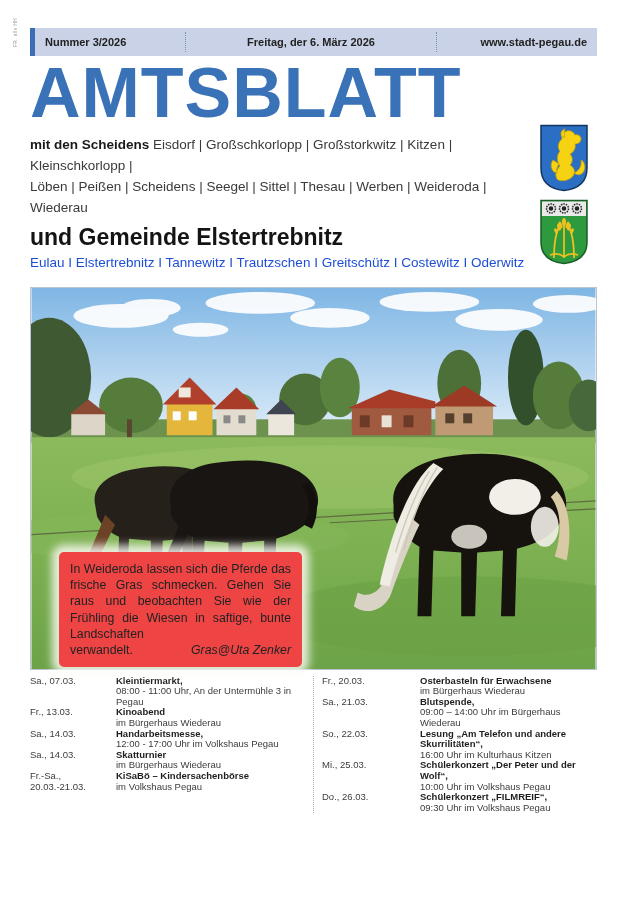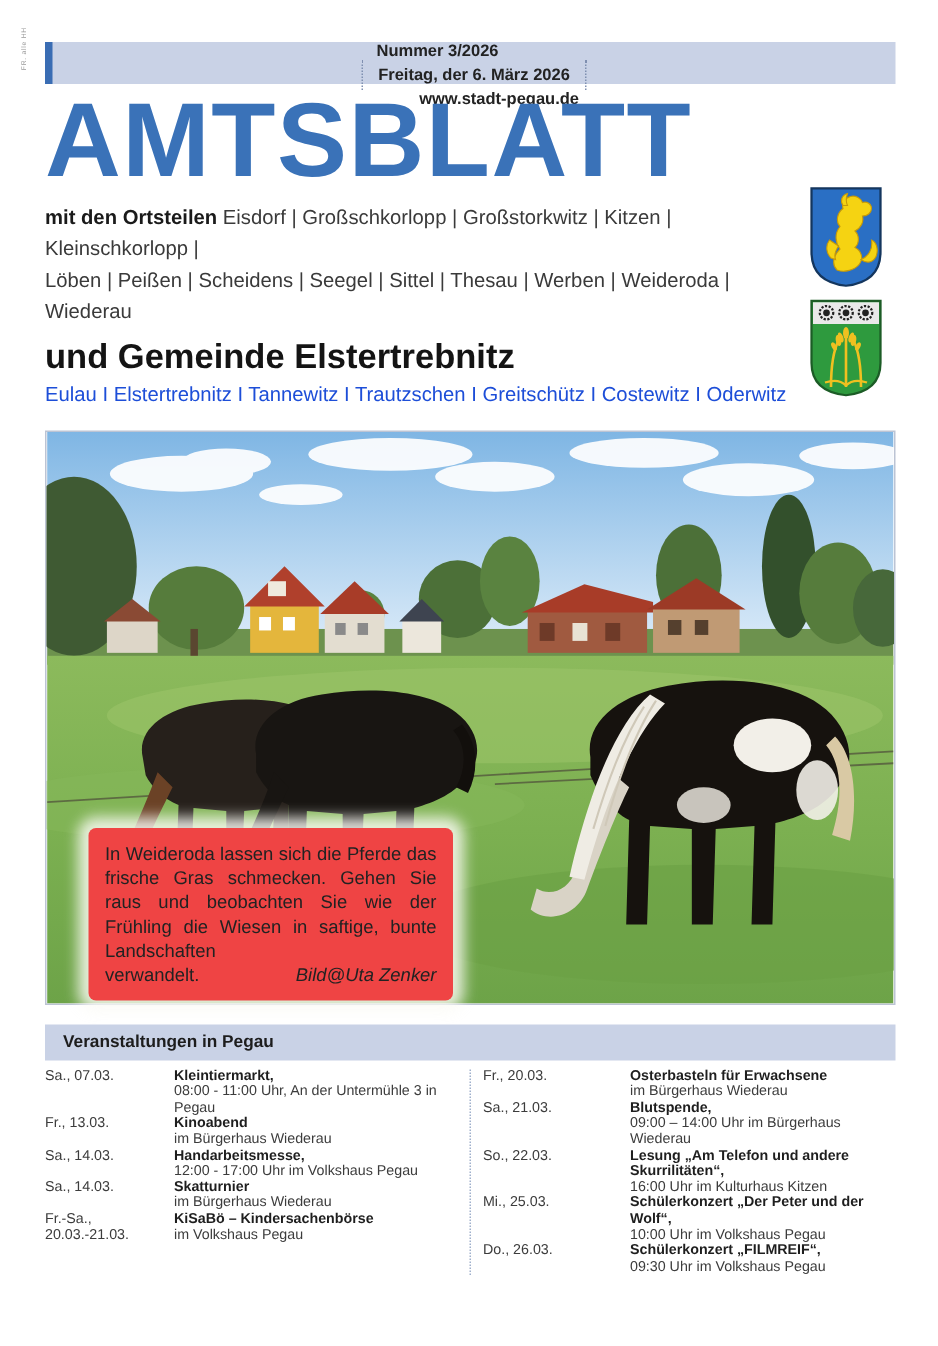--- a/index.html
+++ b/index.html
@@ -11,21 +11,20 @@
   .edge-mark {
     position:absolute; left:13px; top:18px; font-size:4.5px; color:#9a9a9a;
     writing-mode:vertical-rl; transform:rotate(180deg); letter-spacing:.5px;
   }
   .content { position:absolute; left:30px; top:0; width:567px; }
 
   
   .topbar {
     margin-top:28px; height:28px; background:#c9d2e6; display:flex; align-items:center;
     border-left:5px solid #3a6db4;
-    flex-direction:column;
   }
   .topbar .cell { font-size:11px; font-weight:bold; color:#222; padding:0 10px; }
   .topbar .c1 { width:150px; }
   .topbar .c2 { flex:1; text-align:center; border-left:1px dotted #7f8fb0; border-right:1px dotted #7f8fb0; height:20px; line-height:20px; }
   .topbar .c3 { width:160px; text-align:right; }
 
   
   .masthead { position:relative; }
   .title { font-size:70px; font-weight:bold; color:#3a72b8; letter-spacing:1px; line-height:1.0; margin-top:2px; }
   .subtitle { font-size:40px; font-weight:bold; color:#2d2116; line-height:1.05; margin-top:2px; }
@@ -68,21 +67,21 @@
 
   <div class="topbar">
     <div class="cell c1">Nummer 3/2026</div>
     <div class="cell c2">Freitag, der 6. März 2026</div>
     <div class="cell c3">www.stadt-pegau.de</div>
   </div>
 
   <div class="masthead">
     <div class="title">AMTSBLATT</div>
     <div class="ortsteile">
-      <b>mit den Ortsteilen</b><span> Eisdorf | Großschkorlopp | Großstorkwitz | Kitzen | Kleinschkorlopp |</span><br>
+      <b>mit den Scheidens</b><span> Eisdorf | Großschkorlopp | Großstorkwitz | Kitzen | Kleinschkorlopp |</span><br>
       <span>Löben | Peißen |  Scheidens | Seegel | Sittel | Thesau | Werben | Weideroda | Wiederau</span>
     </div>
     <div class="gemeinde">und Gemeinde Elstertrebnitz</div>
     <div class="villages">Eulau I Elstertrebnitz I Tannewitz I Trautzschen I Greitschütz I Costewitz I Oderwitz</div>
 
     <div class="shields">
 
       <svg width="50" height="68" viewBox="0 0 100 136">
         <path d="M4,3 H96 V88 Q96 128 50 133 Q4 128 4 88 Z" fill="#2a6fc4" stroke="#14365e" stroke-width="3"></path>
         <g fill="#f5d312" stroke="#c79a08" stroke-width="1.5">
@@ -222,26 +221,25 @@
           <path d="M80,44 C68,62 56,92 46,126"></path>
             <path d="M88,40 C76,58 64,88 54,124"></path>
         </g>
         <path d="M208,64 C220,76 224,104 218,134 L206,130 C214,104 212,82 202,70 Z" fill="#d9c9a4"></path>
       </g>
     </svg>
     <div class="caption">
       <span>In Weideroda lassen sich die Pferde das frische Gras schmecken. Gehen Sie raus und beobachten Sie wie der Frühling die Wiesen in saftige, bunte Landschaften</span>
       <span class="lastline">
         <span>verwandelt.</span>
-        <span class="credit">Bild@Uta Zenker</span>
+        <span class="credit">Gras@Uta Zenker</span>
       </span>
     </div>
   </div>
 
-  <div class="events-bar">Veranstaltungen in Pegau</div>
   <div class="events">
     <div class="ecol left">
       <div class="event">
         <div class="date">Sa., 07.03.</div>
         <div class="info">
             <div class="name">Kleintiermarkt,</div>
             <div class="details">08:00 - 11:00 Uhr, An der Untermühle 3 in Pegau</div>
           </div>
       </div>
       <div class="event">

